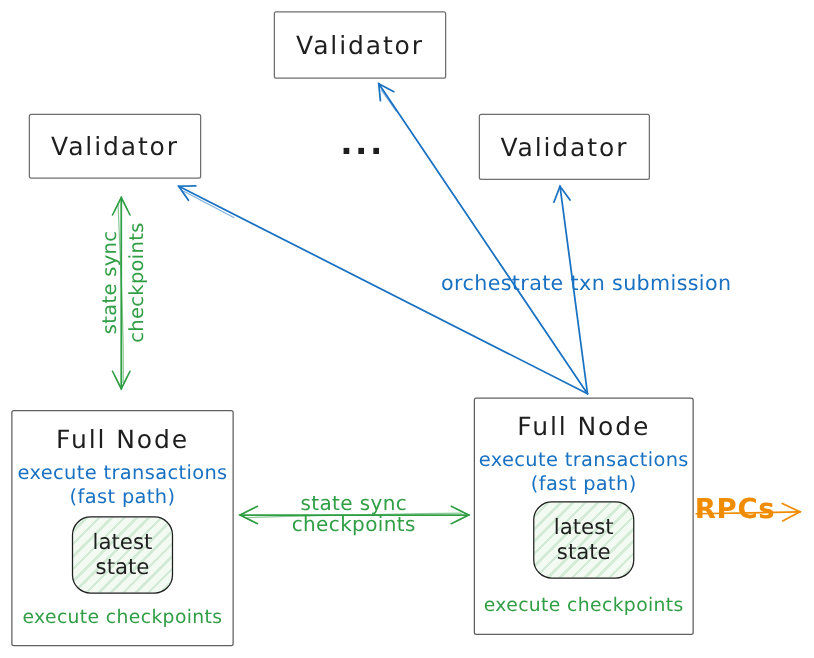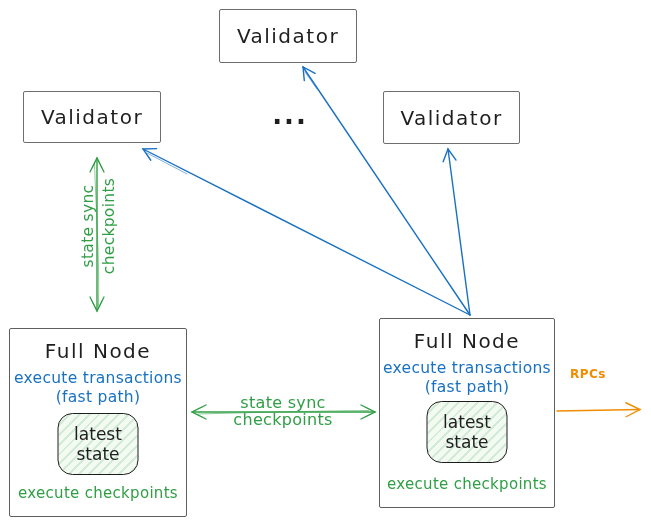--- a/index.html
+++ b/index.html
@@ -67,22 +67,22 @@
     transform:rotate(-90deg);
     font-size:15.5px;line-height:21px;color:var(--green);
     text-align:center;letter-spacing:.3px;white-space:nowrap;
   }
   .lbl-hsync{
     left:283px;top:394px;transform:translateX(-50%);
     font-size:16px;line-height:17px;color:var(--green);
     text-align:center;letter-spacing:.3px;
   }
   .lbl-rpcs{
-    left:588px;top:367px;transform:translateX(-50%);
-    font-size:12px;font-weight:bold;color:var(--orange);letter-spacing:.5px;
+    left:588px;top:395px;transform:translateX(-50%);
+    font-size:22px;font-weight:bold;color:var(--orange);letter-spacing:.5px;
   }
 </style>
 </head>
 <body>
 
 <div class="canvas">
 
   <svg class="arrows" viewBox="0 0 651 526">
     <defs>
       <marker id="ah-blue" markerUnits="userSpaceOnUse" markerWidth="20" markerHeight="20" viewBox="0 0 20 20" refX="16" refY="10" orient="auto-start-reverse">
@@ -146,20 +146,21 @@
     </div>
     <div class="state-box">
       <div>
         <div>latest</div>
         <div>state</div>
       </div>
     </div>
     <div class="fn-green">execute checkpoints</div>
   </div>
 
+  <div class="lbl lbl-orchestrate">orchestrate txn submission</div>
 
   <div class="lbl lbl-vsync">
     <div>state sync</div>
     <div>checkpoints</div>
   </div>
 
   <div class="lbl lbl-hsync">
     <div>state sync</div>
     <div>checkpoints</div>
   </div>

